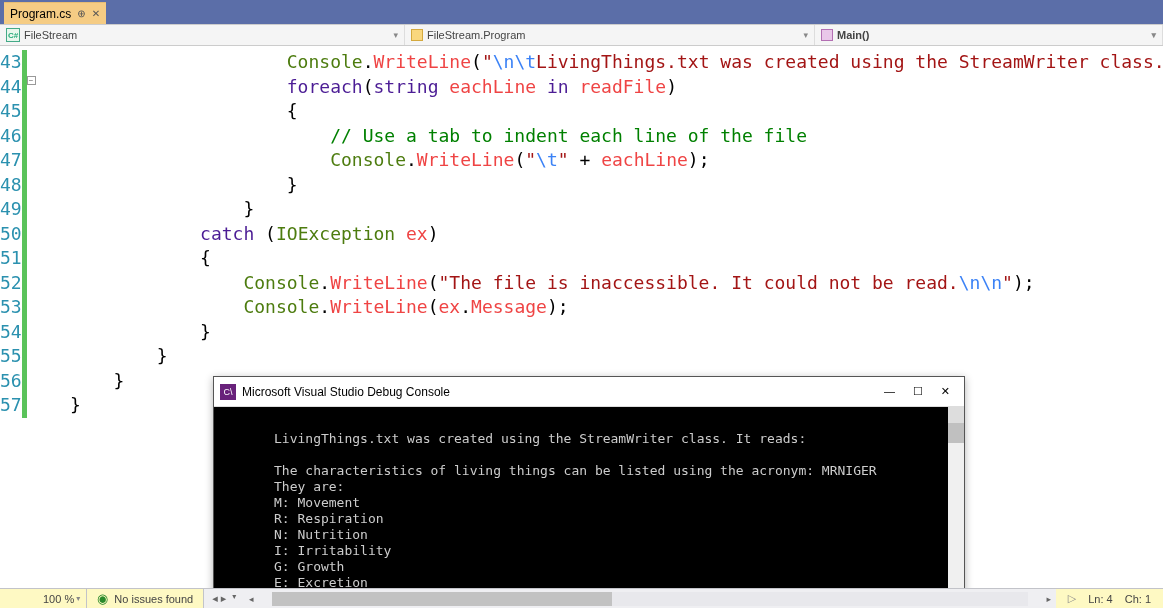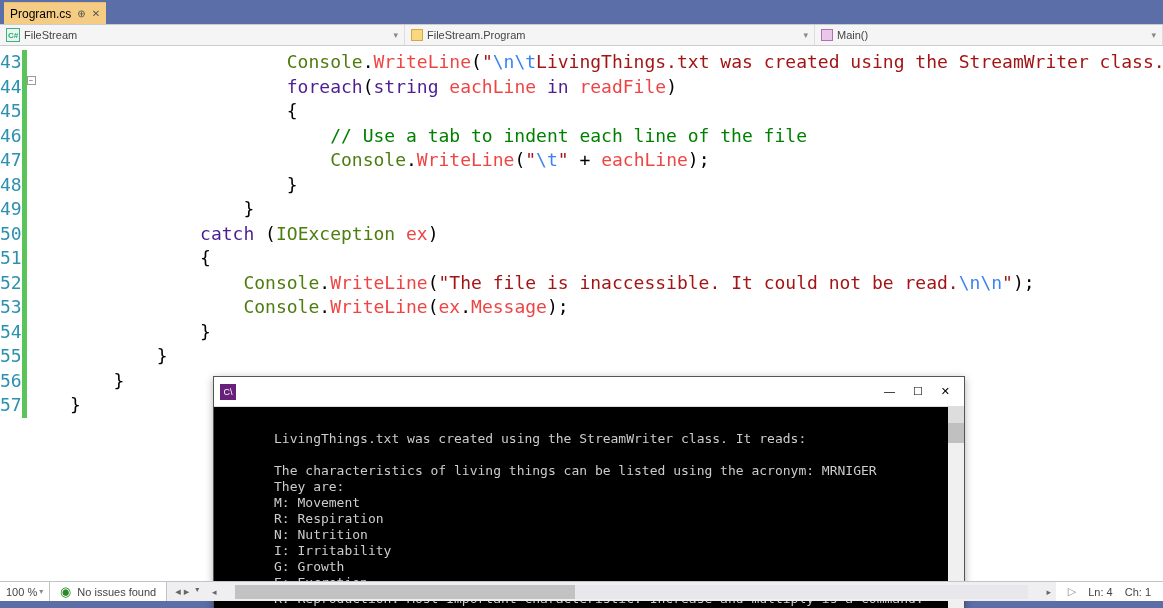--- a/index.html
+++ b/index.html
@@ -44,21 +44,21 @@
     align-items: center;
     gap: 4px;
     padding: 0 6px;
     font-size: 11px;
     color: #444;
     border-right: 1px solid #ddd;
     height: 100%;
   }
   .navcell.left { width: 405px; }
   .navcell.mid { width: 410px; }
-  .navcell.right { flex: 1; }
+  .navcell.right { flex: 1; font-weight: bold; }
   .dd-arrow { margin-left: auto; color: #888; font-size: 9px; }
   .csicon {
     width: 14px; height: 14px; border: 1px solid #4a8; background: #e8f7ed;
     font-size: 8px; display: flex; align-items: center; justify-content: center;
     color: #2a7; font-weight: bold;
   }
   .classicon { width: 12px; height: 12px; background: #f9d77e; border: 1px solid #d4a93e; }
   .methodicon {
     width: 12px; height: 12px; border: 1px solid #b36fb3;
     background: #e9c7e9;
@@ -160,28 +160,29 @@
     line-height: 16px;
   }
   .console-scroll {
     position: absolute; right: 0; top: 0; bottom: 0;
     width: 16px; background: #f0f0f0;
   }
   .console-scroll .ctop { position: absolute; top: 0; width: 100%; height: 16px; background: #ddd; }
   .console-scroll .cthumb { position: absolute; top: 16px; width: 100%; height: 20px; background: #c0c0c0; }
   .statusbar {
     position: absolute;
-    bottom: 7px; left: 0; right: 0;
+    bottom: 0; left: 0; right: 0;
     height: 20px;
-    background: #ffffff;
+    background: #fef9c3;
     border-top: 1px solid #c2c3c9;
     display: flex;
     align-items: center;
     font-size: 11px;
     color: #444;
+    padding-left: 37px;
   }
   .status-zoom { width: 50px; padding-left: 6px; border-right: 1px solid #c2c3c9; height: 100%; display: flex; align-items: center; gap: 2px; }
   .status-issues { padding: 0 10px; display: flex; align-items: center; gap: 6px; }
   .status-issues .ok { color: #2a8a2a; font-size: 13px; }
   .hscroll-region {
     flex: 1; display: flex; align-items: center; height: 100%;
     border-left: 1px solid #c2c3c9;
     position: relative;
     background: #efeff2;
   }
@@ -242,20 +243,21 @@
     <div class="greenbar"></div>
   </div>
   <div class="foldcol">
     <div class="foldbox">−</div>
   </div>
   <div class="code" id="code"><div class="line">                        <span class="tk-type">Console</span><span class="tk-plain">.</span><span class="tk-id">WriteLine</span><span class="tk-plain">(</span><span class="tk-str">"</span><span class="tk-esc">\n\t</span><span class="tk-str">LivingThings.txt was created using the StreamWriter class. It reads: </span></div><div class="line">                        <span class="tk-kw">foreach</span><span class="tk-plain">(</span><span class="tk-kw">string</span><span class="tk-plain"> </span><span class="tk-id">eachLine</span><span class="tk-plain"> </span><span class="tk-kw">in</span><span class="tk-plain"> </span><span class="tk-id">readFile</span><span class="tk-plain">)</span></div><div class="line">                        <span class="tk-plain">{</span></div><div class="line">                        <span class="tk-plain">    </span><span class="tk-cmt">// Use a tab to indent each line of the file</span></div><div class="line">                        <span class="tk-plain">    </span><span class="tk-type">Console</span><span class="tk-plain">.</span><span class="tk-id">WriteLine</span><span class="tk-plain">(</span><span class="tk-str">"</span><span class="tk-esc">\t</span><span class="tk-str">"</span><span class="tk-plain"> + </span><span class="tk-id">eachLine</span><span class="tk-plain">);</span></div><div class="line">                        <span class="tk-plain">}</span></div><div class="line">                    <span class="tk-plain">}</span></div><div class="line">                <span class="tk-kw">catch</span><span class="tk-plain"> (</span><span class="tk-type">IOException</span><span class="tk-plain"> </span><span class="tk-id">ex</span><span class="tk-plain">)</span></div><div class="line">                <span class="tk-plain">{</span></div><div class="line">                    <span class="tk-type">Console</span><span class="tk-plain">.</span><span class="tk-id">WriteLine</span><span class="tk-plain">(</span><span class="tk-str">"The file is inaccessible. It could not be read.</span><span class="tk-esc">\n\n</span><span class="tk-str">"</span><span class="tk-plain">);</span></div><div class="line">                    <span class="tk-type">Console</span><span class="tk-plain">.</span><span class="tk-id">WriteLine</span><span class="tk-plain">(</span><span class="tk-id">ex</span><span class="tk-plain">.</span><span class="tk-id">Message</span><span class="tk-plain">);</span></div><div class="line">                <span class="tk-plain">}</span></div><div class="line">            <span class="tk-plain">}</span></div><div class="line">        <span class="tk-plain">}</span></div><div class="line">    <span class="tk-plain">}</span></div></div>
 
   <div class="console-window">
     <div class="console-titlebar">
       <span class="console-icon">C\</span>
+      <span class="console-title">Microsoft Visual Studio Debug Console</span>
       <div class="winbtns">
         <span>—</span>
         <span>☐</span>
         <span>✕</span>
       </div>
     </div>
     <div class="console-body"><span id="console-text">
 LivingThings.txt was created using the StreamWriter class. It reads:
 
 The characteristics of living things can be listed using the acronym: MRNIGER

